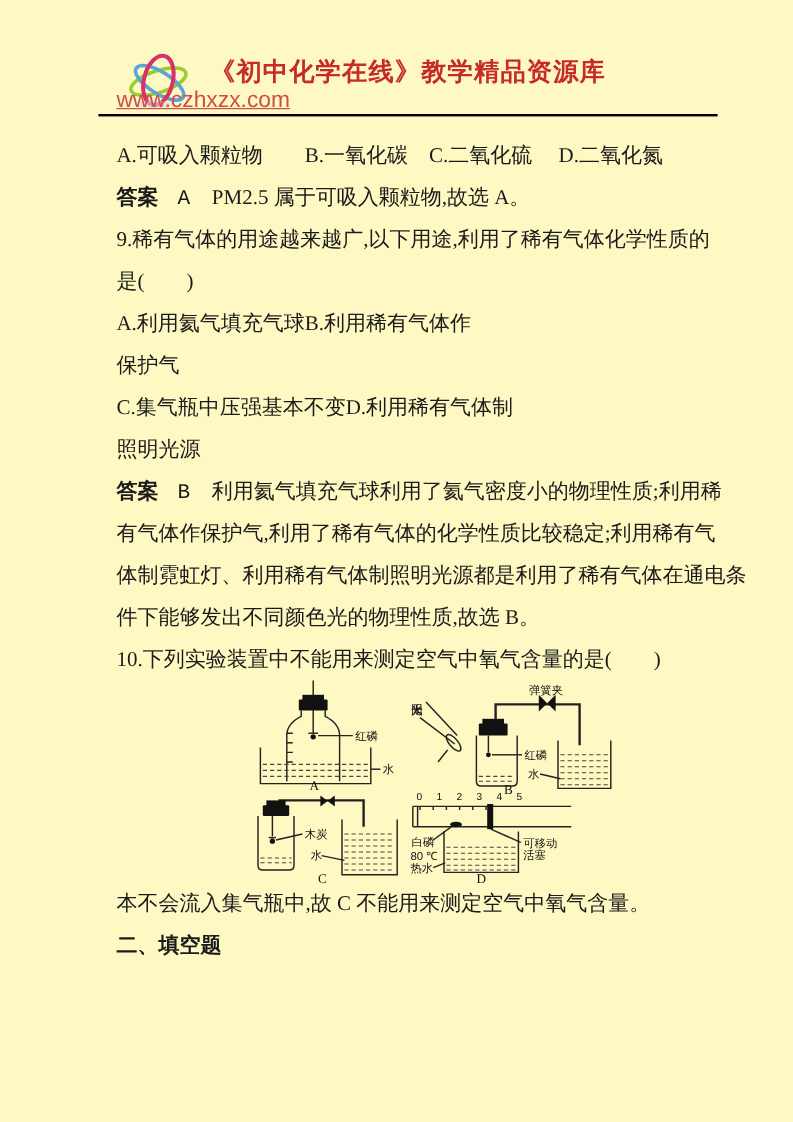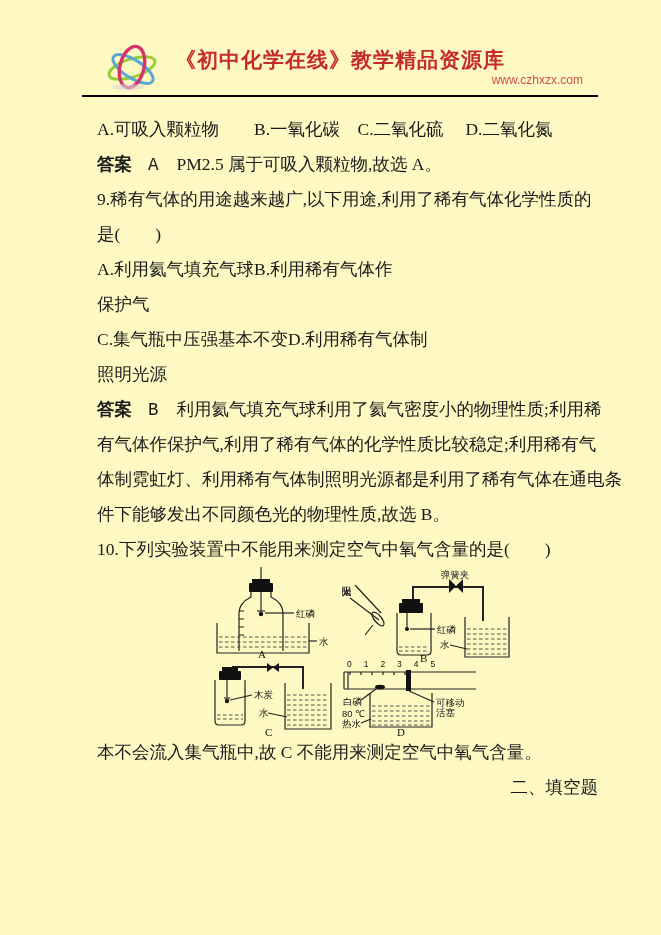--- a/index.html
+++ b/index.html
@@ -9,31 +9,31 @@
   }
   
   .header { position:absolute; left:0; top:0; width:661px; height:95px; }
   .logo { position:absolute; left:102px; top:42px; width:62px; height:52px; }
   .header-title {
     position:absolute; left:97px; top:46px; width:486px; text-align:center;
     font-size:21px; font-weight:bold; letter-spacing:1px; color:#c52b2b;
     font-family:"Liberation Serif", serif;
   }
   .header-url {
-    position:absolute; left:97px; top:73px; width:486px; text-align:right;
-    font-size:12px; color:#d14b4b; font-family:"Liberation Sans", sans-serif;
+    position:absolute; left:97px; top:73px; width:486px; text-align:left;
+    font-size:19px; color:#d14b4b; font-family:"Liberation Sans", sans-serif;text-decoration:underline;
   }
   .rule { position:absolute; left:82px; top:95px; width:516px; border-top:2px solid #000; }
   
   .content { position:absolute; left:97px; top:112px; width:501px; }
   .line { height:35px; line-height:35px; font-size:17.5px; white-space:pre; }
   .opt-row { display:flex; justify-content:flex-start; }
   .ans-label { font-weight:bold; font-family:Liberation Mono, monospace; margin-right:16px;text-align:right; }
   .ans-letter { font-family:"Liberation Mono", monospace; margin-right:18px; }
-  .section-heading { font-weight:normal; font-family:"Liberation Sans", sans-serif;text-align:right; }
+  .section-heading { font-weight:bold; font-family:"Liberation Sans", sans-serif; }
   
   .diagrams { position:relative; height:168px; }
   .diagrams svg { position:absolute; overflow:visible; }
   .dg { stroke:#222; stroke-width:1.2; fill:none; }
   .dg-thick { stroke:#222; stroke-width:2; fill:none; }
   .dg-fill { fill:#111; stroke:none; }
   .dg-dash { stroke:#444; stroke-width:0.9; fill:none; stroke-dasharray:3.5,2.5; }
   .dg-text { fill:#111; font-size:9.5px; font-family:"Liberation Sans", sans-serif; stroke:none; }
   .dg-cap { fill:#111; font-size:11px; font-family:"Liberation Serif", serif; stroke:none; }
   .dg-scale { fill:#111; font-size:8.5px; letter-spacing:4.8px; font-family:"Liberation Sans", sans-serif; stroke:none; }

